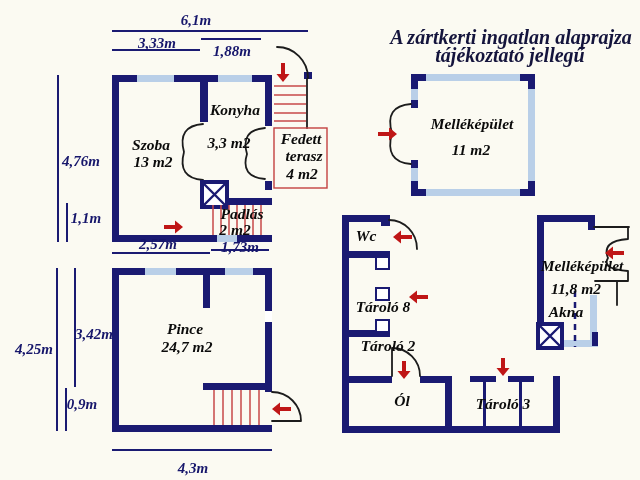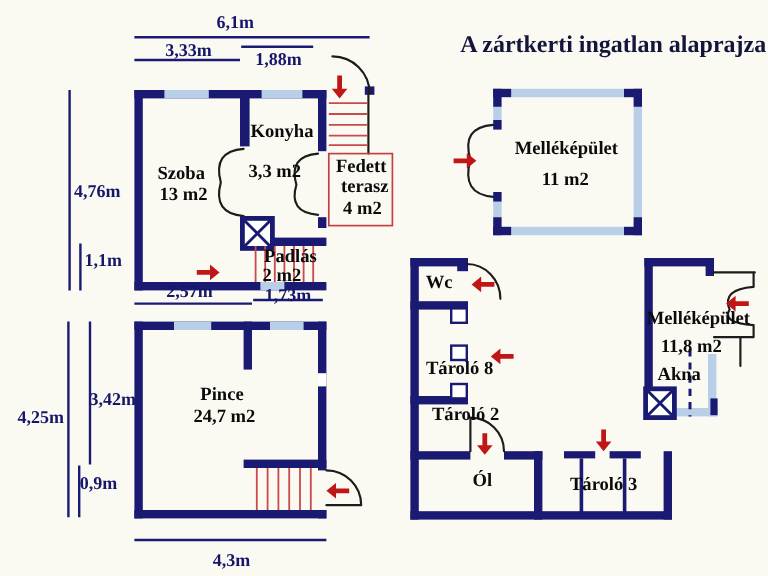--- a/index.html
+++ b/index.html
@@ -10,21 +10,21 @@
   .win{fill:var(--c-window,#b9cfe8);}
   .white{fill:#ffffff;}
   .a{stroke:#1c1c1c;stroke-width:1.8;fill:none;stroke-linecap:round;}
   .dl{stroke:var(--c-wall,#1a1a72);stroke-width:2;fill:none;}
   .st{stroke:var(--c-stair,#c84a4a);stroke-width:1.5;fill:none;}
   .tb{stroke:var(--c-terrace,#c34040);stroke-width:1.4;fill:none;}
   .ar{fill:var(--c-red,#bf1616);}
   .xr{fill:#ffffff;stroke:var(--c-wall,#1a1a72);stroke-width:4;}
   .xd{stroke:var(--c-wall,#1a1a72);stroke-width:2.4;fill:none;}
   .dash{stroke:var(--c-wall,#1a1a72);stroke-width:2.5;stroke-dasharray:6 5;fill:none;}
-  .lbl{position:absolute;transform:translate(-50%,-50%);font-weight:bold;
+  .lbl{position:absolute;transform:translate(-50%,-50%);font-weight:bold;font-style:italic;
        font-size:15.5px;color:var(--c-text,#0b0b0b);white-space:nowrap;line-height:1;}
   .dim{color:var(--c-dim,#16166b);font-size:15px;}
   .ttl{color:var(--c-title,#14143c);font-size:20px;}
 </style>
 </head>
 <body>
 
 <div class="stage">
 
 <svg width="640" height="480" viewBox="0 0 640 480">
@@ -137,20 +137,21 @@
   <path class="ar" d="M164,225 h11 v-4.5 l8,6.5 l-8,6.5 v-4.5 h-11 z"></path>
   <path class="ar" d="M412,235 h-11 v-4.5 l-8,6.5 l8,6.5 v-4.5 h11 z"></path>
   <path class="ar" d="M428,295 h-11 v-4.5 l-8,6.5 l8,6.5 v-4.5 h11 z"></path>
   <path class="ar" d="M402,361 h4 v10 h4.5 l-6.5,8 l-6.5,-8 h4.5 z"></path>
   <path class="ar" d="M291,407 h-11 v-4.5 l-8,6.5 l8,6.5 v-4.5 h11 z"></path>
   <path class="ar" d="M501,358 h4 v10 h4.5 l-6.5,8 l-6.5,-8 h4.5 z"></path>
   <path class="ar" d="M624,251 h-11 v-4.5 l-8,6.5 l8,6.5 v-4.5 h11 z"></path>
 </svg>
 
 <div class="lbl ttl" style="left:511px;top:37px">A zártkerti ingatlan alaprajza</div>
+<div class="lbl ttl" style="left:510px;top:55px">tájékoztató jellegű</div>
 
 <div class="lbl dim" style="left:196px;top:20px">6,1m</div>
 <div class="lbl dim" style="left:157px;top:43px">3,33m</div>
 <div class="lbl dim" style="left:232px;top:51px">1,88m</div>
 <div class="lbl dim" style="left:81px;top:161px">4,76m</div>
 <div class="lbl dim" style="left:86px;top:218px">1,1m</div>
 <div class="lbl dim" style="left:158px;top:244px">2,57m</div>
 <div class="lbl dim" style="left:240px;top:247px">1,73m</div>
 <div class="lbl dim" style="left:34px;top:349px">4,25m</div>
 <div class="lbl dim" style="left:94px;top:334px">3,42m</div>

